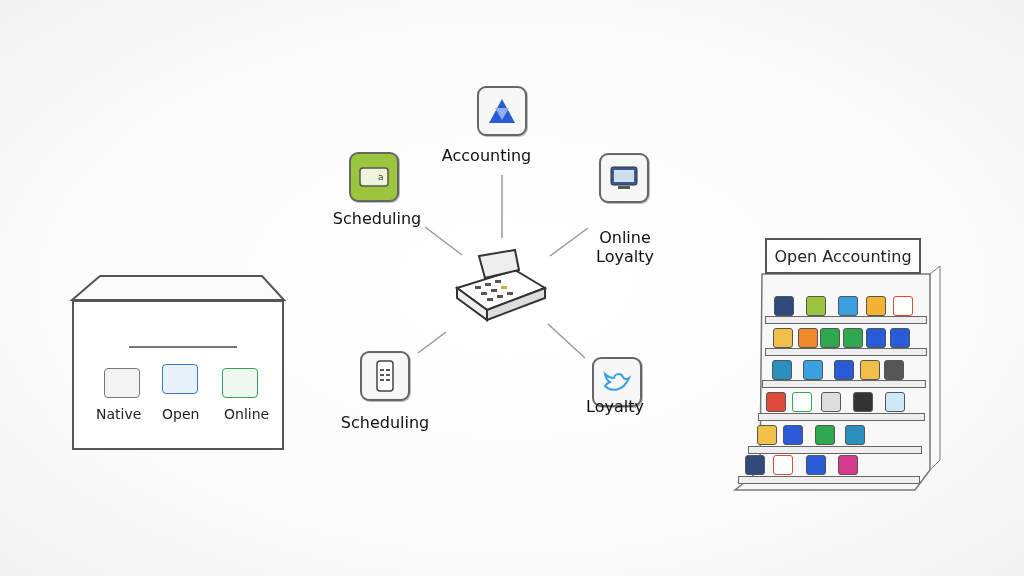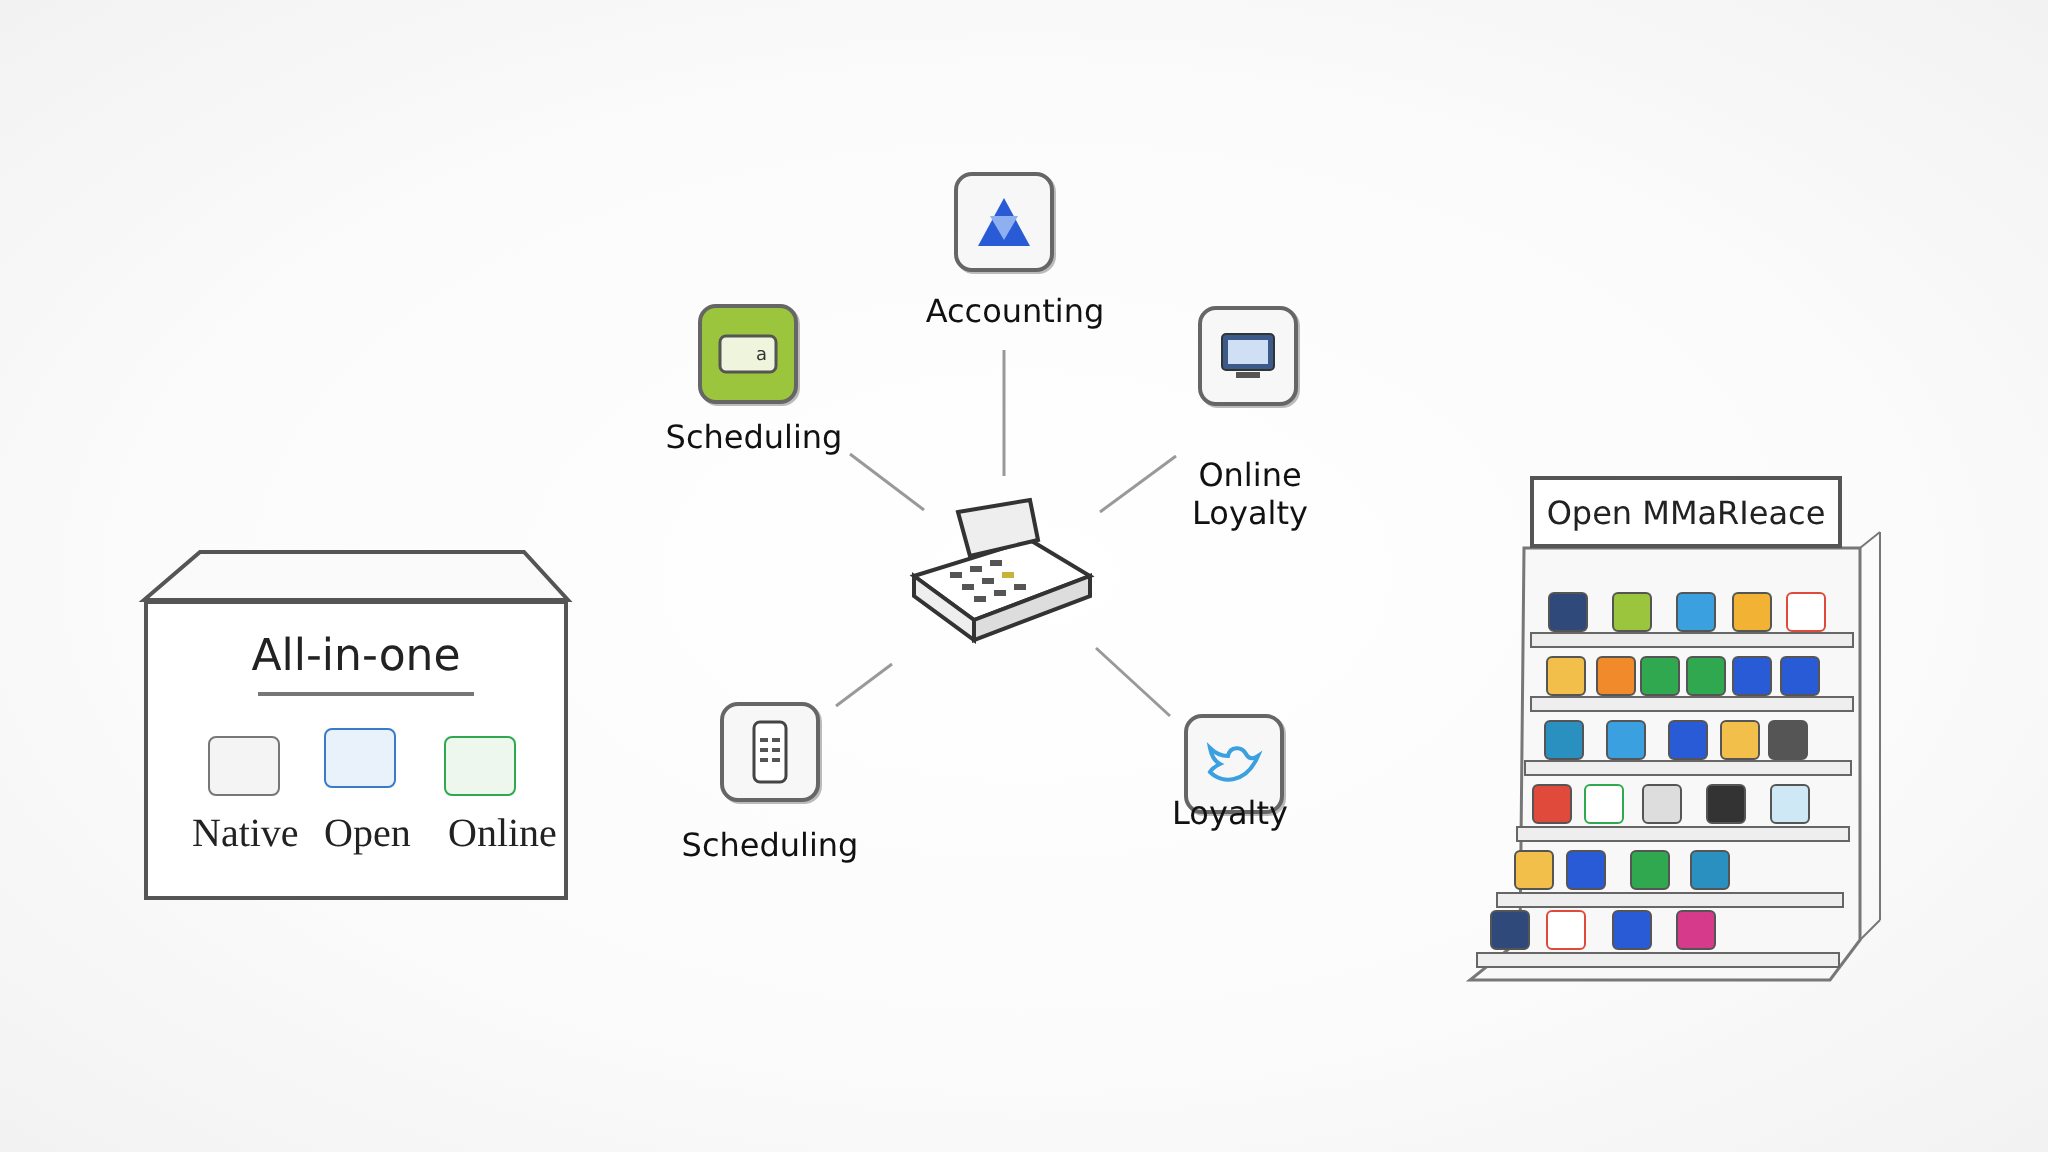--- a/index.html
+++ b/index.html
@@ -8,21 +8,21 @@
        font-family:"DejaVu Sans",sans-serif;color:#222;}
   .abs{position:absolute;}
   svg.lines{position:absolute;left:0;top:0;}
   .node-icon{position:absolute;width:50px;height:50px;border:2px solid #666;border-radius:9px;
        background:#f7f7f7;box-shadow:1px 1px 0 #bbb;display:flex;align-items:center;justify-content:center;box-sizing:border-box;}
   .label{position:absolute;font-size:16px;color:#111;text-align:center;line-height:19px;white-space:nowrap;}
   .box-front{position:absolute;left:72px;top:300px;width:212px;height:150px;border:2px solid #555;background:#fff;box-sizing:border-box;}
   .box-title{position:absolute;left:0;right:0;top:14px;text-align:center;font-size:22px;}
   .box-underline{position:absolute;left:55px;right:45px;top:44px;border-top:2px solid #777;}
   .mini{position:absolute;width:34px;height:28px;border:1.5px solid #777;border-radius:4px;background:#f4f4f4;}
-  .mini-label{position:absolute;font-size:20px;font-family:Liberation Serif, serif;}
+  .mini-label{position:absolute;font-size:14px;}
   .sign{position:absolute;left:765px;top:238px;width:156px;height:36px;border:2px solid #555;background:#fff;
         font-size:16px;display:flex;align-items:center;justify-content:center;box-sizing:border-box;}
   .shelf{position:absolute;height:6px;border:1px solid #666;background:#eee;}
   .tile{position:absolute;width:20px;height:20px;border:1px solid #555;border-radius:3px;box-sizing:border-box;}
 </style>
 </head>
 <body>
 
 <svg class="lines" width="1024" height="576">
   <line x1="502" y1="175" x2="502" y2="238" stroke="#999" stroke-width="1.5"></line>
@@ -51,21 +51,21 @@
     </g>
   </svg>
 </div>
 
 <div class="node-icon" style="left:477px;top:86px;">
   <svg width="30" height="30">
     <polygon points="15,3 28,27 2,27" fill="#2a5bd7"></polygon>
     <polygon points="8,12 22,12 15,24" fill="#8fb0f0"></polygon>
   </svg>
 </div>
-<div class="label" style="left:460px;top:146px;width:95px;text-align:center;">Accounting</div>
+<div class="label" style="left:439px;top:146px;width:95px;text-align:center;">Accounting</div>
 
 <div class="node-icon" style="left:349px;top:152px;background:#9bc53d;">
   <svg width="32" height="26">
     <rect x="2" y="4" width="28" height="18" rx="3" fill="#eef5dc" stroke="#555" stroke-width="1.5"></rect>
     <text x="20" y="16" font-size="9" fill="#333">a</text>
   </svg>
 </div>
 <div class="label" style="left:332px;top:209px;width:90px;">Scheduling</div>
 
 <div class="node-icon" style="left:599px;top:153px;">
@@ -100,39 +100,38 @@
     <path d="M4 18 C10 24 22 24 28 10 C25 12 23 11 22 9 C20 5 14 5 13 10 C9 10 6 8 4 6 C5 11 7 13 9 14 C7 15 5 16 4 18 Z" fill="none" stroke="#3aa0e0" stroke-width="2"></path>
   </svg>
 </div>
 <div class="label" style="left:575px;top:397px;width:80px;">Loyalty</div>
 
 <div>
   <svg class="lines" width="1024" height="576">
     <polygon points="72,300 100,276 262,276 284,300" fill="#fafafa" stroke="#555" stroke-width="2"></polygon>
   </svg>
   <div class="box-front">
-    <div class="box-title">All-in-one</div>
     <div class="box-underline"></div>
     <div class="mini" style="left:30px;top:66px;"></div>
     <div class="mini" style="left:88px;top:62px;background:#e9f1fb;border-color:#3a7bc8;"></div>
     <div class="mini" style="left:148px;top:66px;background:#eef7ee;border-color:#2fa84f;"></div>
     <div class="mini-label" style="left:22px;top:104px;">Native</div>
     <div class="mini-label" style="left:88px;top:104px;">Open</div>
     <div class="mini-label" style="left:150px;top:104px;">Online</div>
   </div>
 </div>
 
 <div>
   <svg class="lines" width="1024" height="576">
     <polygon points="762,274 930,274 930,470 915,490 735,490 760,470" fill="#f8f8f8" stroke="#777" stroke-width="1.5"></polygon>
     <line x1="930" y1="274" x2="940" y2="266" stroke="#777"></line>
     <line x1="930" y1="470" x2="940" y2="460" stroke="#777"></line>
     <line x1="940" y1="266" x2="940" y2="460" stroke="#777"></line>
   </svg>
-  <div class="sign">Open MMaRIeace</div>
+  <div class="sign">Open Accounting</div>
   <div class="shelf" style="left:765px;top:316px;width:160px;"></div>
   <div class="shelf" style="left:765px;top:348px;width:160px;"></div>
   <div class="shelf" style="left:762px;top:380px;width:162px;"></div>
   <div class="shelf" style="left:758px;top:413px;width:165px;"></div>
   <div class="shelf" style="left:748px;top:446px;width:172px;"></div>
   <div class="shelf" style="left:738px;top:476px;width:180px;"></div>
 
   <div class="tile" style="left:774px;top:296px;background:#2f4a7a;"></div>
   <div class="tile" style="left:806px;top:296px;background:#9bc53d;"></div>
   <div class="tile" style="left:838px;top:296px;background:#3aa0e0;"></div>

